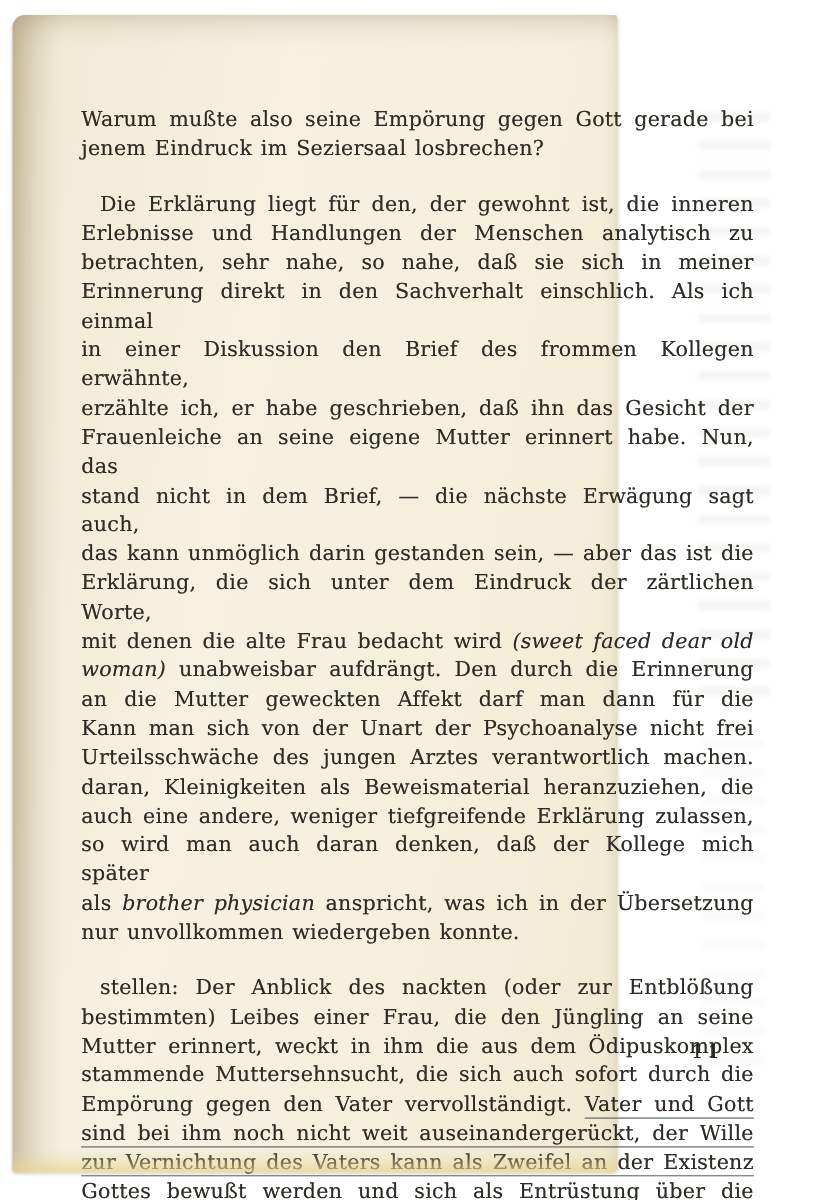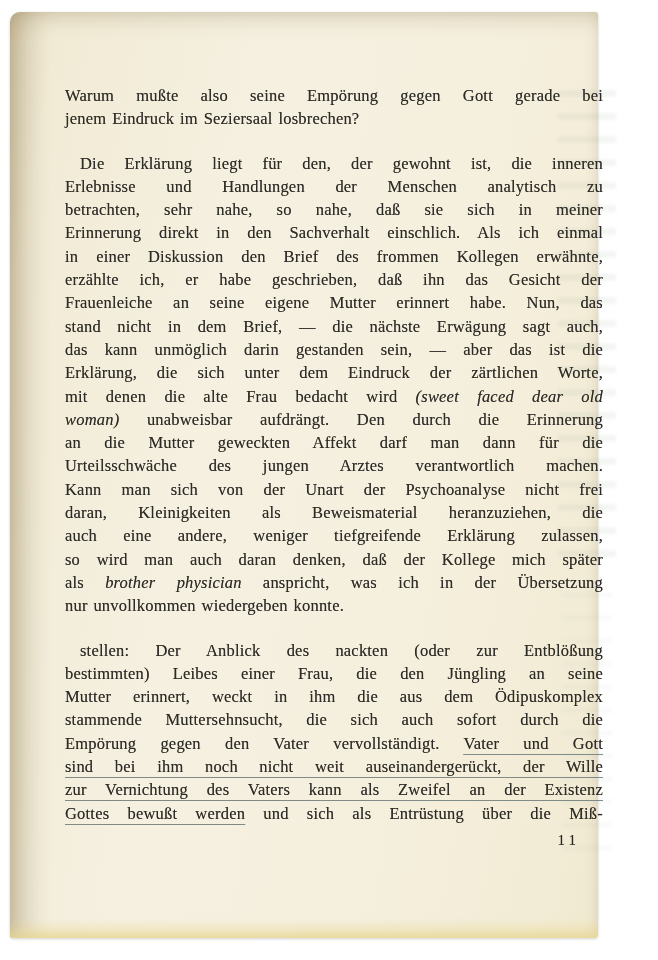--- a/index.html
+++ b/index.html
@@ -13,38 +13,37 @@
     position: relative;
     overflow: hidden;
     font-family: "DejaVu Serif", "Liberation Serif", serif;
   }
 
   
   .page {
     position: absolute;
     left: 10px;
     top: 12px;
-    width: 588px;
+    width: 484px;
     height: 926px;
     border-radius: 10px 3px 4px 3px;
     background:
       linear-gradient(100deg,
         #e9e1c9 0%,
         #f1ebd6 7%,
         #f5f0e0 35%,
         #f5efde 65%,
         #f2ecd6 92%,
         #f0e9d0 100%);
     box-shadow:
       inset 24px 0 30px -18px rgba(130, 105, 60, 0.40),
       inset 0 16px 24px -14px rgba(140, 120, 80, 0.32),
       inset -8px 0 14px -10px rgba(150, 130, 90, 0.22),
       inset 0 -6px 10px -6px rgba(180, 150, 70, 0.18),
       0 1px 3px rgba(0, 0, 0, 0.18);
-    font-family: Liberation Serif, serif;
   }
   
   .page::after {
     content: "";
     position: absolute;
     left: 0; right: 0; bottom: 0;
     height: 20px;
     border-radius: 0 0 4px 3px;
     background: linear-gradient(to top,
       rgba(235, 219, 150, 0.75) 0%,
@@ -161,22 +160,22 @@
         <div class="line"><span>Erinnerung direkt in den Sachverhalt einschlich. Als ich einmal</span></div>
         <div class="line"><span>in einer Diskussion den Brief des frommen Kollegen erwähnte,</span></div>
         <div class="line"><span>erzählte ich, er habe geschrieben, daß ihn das Gesicht der</span></div>
         <div class="line"><span>Frauenleiche an seine eigene Mutter erinnert habe. Nun, das</span></div>
         <div class="line"><span>stand nicht in dem Brief, — die nächste Erwägung sagt auch,</span></div>
         <div class="line"><span>das kann unmöglich darin gestanden sein, — aber das ist die</span></div>
         <div class="line"><span>Erklärung, die sich unter dem Eindruck der zärtlichen Worte,</span></div>
         <div class="line"><span>mit denen die alte Frau bedacht wird </span><span class="italic">(sweet faced dear old</span></div>
         <div class="line"><span class="italic">woman)</span><span> unabweisbar aufdrängt. Den durch die Erinnerung</span></div>
         <div class="line"><span>an die Mutter geweckten Affekt darf man dann für die</span></div>
+        <div class="line"><span>Kann man sich von der Unart der Psychoanalyse nicht frei</span></div>
         <div class="line"><span>Urteilsschwäche des jungen Arztes verantwortlich machen.</span></div>
-        <div class="line"><span>Kann man sich von der Unart der Psychoanalyse nicht frei</span></div>
         <div class="line"><span>daran, Kleinigkeiten als Beweismaterial heranzuziehen, die</span></div>
         <div class="line"><span>auch eine andere, weniger tiefgreifende Erklärung zulassen,</span></div>
         <div class="line"><span>so wird man auch daran denken, daß der Kollege mich später</span></div>
         <div class="line"><span>als </span><span class="italic">brother physician</span><span> anspricht, was ich in der Übersetzung</span></div>
         <div class="line no-justify"><span>nur unvollkommen wiedergeben konnte.</span></div>
       </div>
       <div class="para indent">
         <div class="line"><span>stellen: Der Anblick des nackten (oder zur Entblößung</span></div>
         <div class="line"><span>bestimmten) Leibes einer Frau, die den Jüngling an seine</span></div>
         <div class="line"><span>Mutter erinnert, weckt in ihm die aus dem Ödipuskomplex</span></div>

